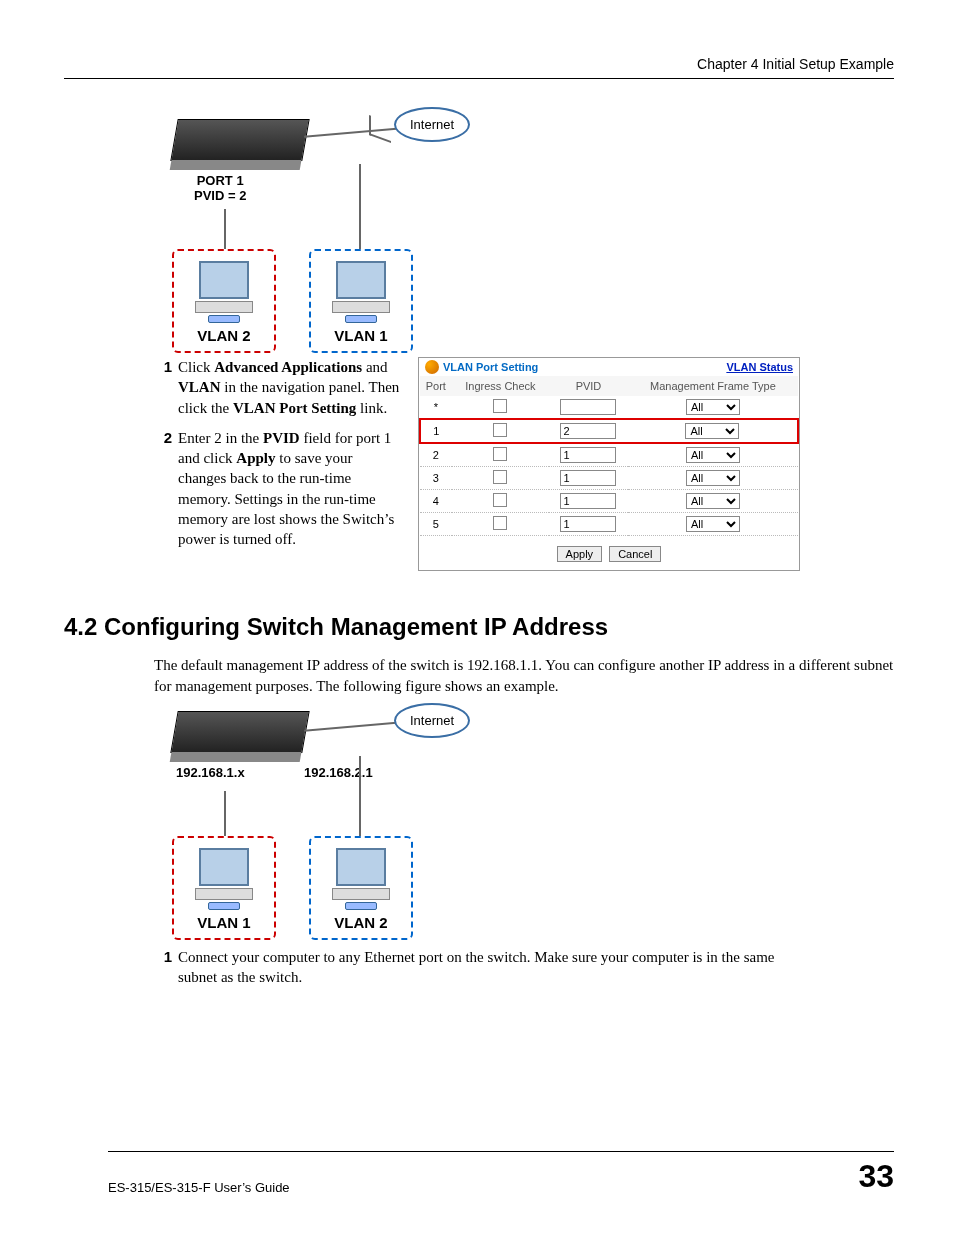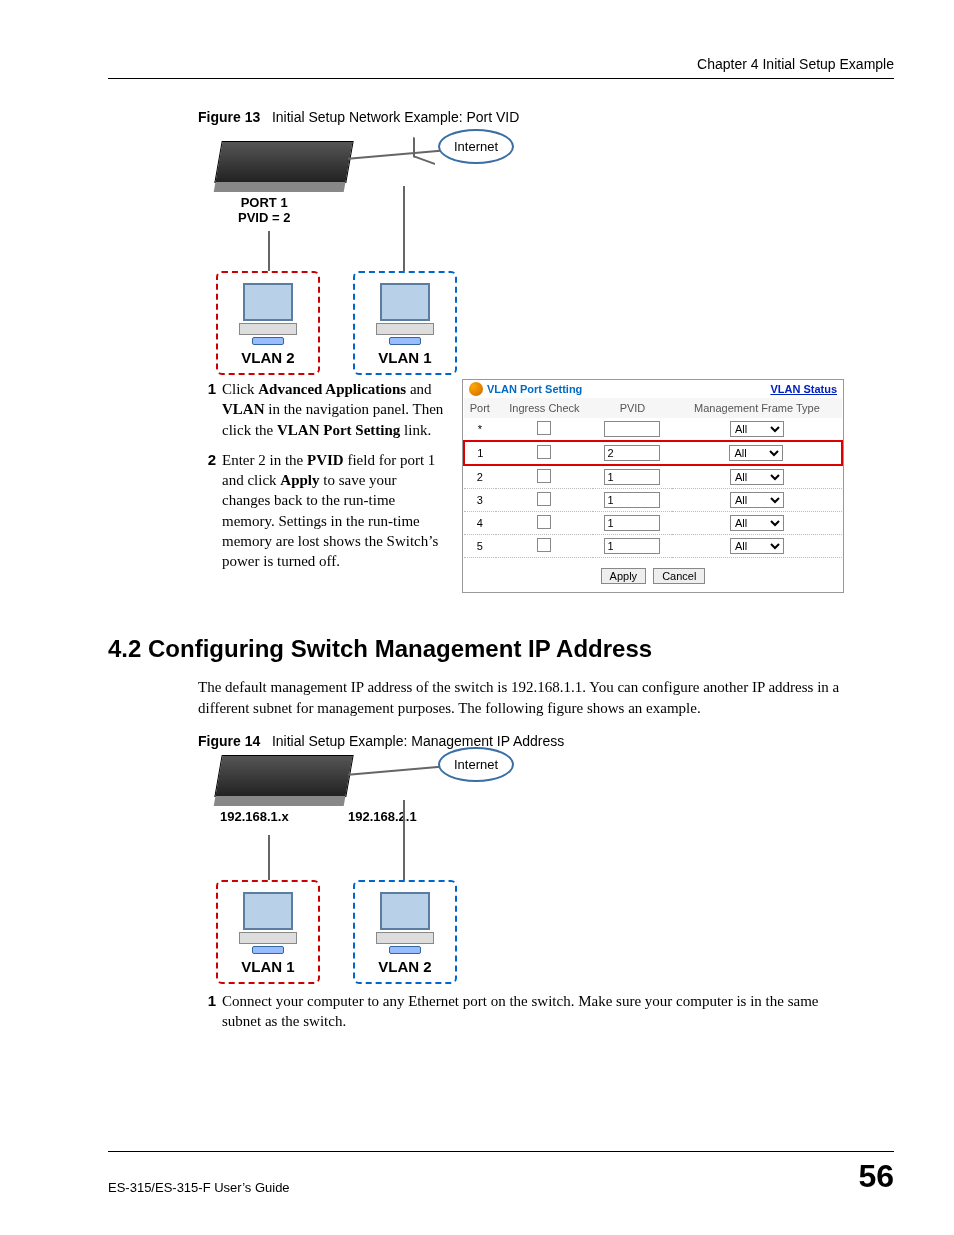--- a/index.html
+++ b/index.html
@@ -8,21 +8,21 @@
     margin: 0;
     padding: 0;
     background: #fff;
     color: #000;
   }
   .page {
     width: 954px;
     height: 1235px;
     position: relative;
     box-sizing: border-box;
-    padding: 56px 60px 40px 108px;
+    padding: 56px 60px 40px 64px;
   }
   .chapter-header {
     text-align: right;
     font-family: Arial, Helvetica, sans-serif;
     font-size: 14px;
     padding-bottom: 6px;
     border-bottom: 1px solid #000;
     margin-bottom: 30px;
   }
   .fig-caption {
@@ -145,24 +145,20 @@
   }
   .footer .guide { font-size:13px; }
   .footer .pnum { font-size:32px; font-weight:bold; }
 </style>
 </head>
 <body>
 
 <div class="page">
   <div class="chapter-header">Chapter 4 Initial Setup Example</div>
 
-  <div class="fig-caption">
-    <b>Figure 13</b>&nbsp;&nbsp;
-    <span>Initial Setup Network Example: Port VID</span>
-  </div>
 
   <div class="fig13">
     <div class="switch"></div>
     <div class="wireA"></div>
     <div class="wireZ"></div>
     <div class="cloud">Internet</div>
     <div class="port1-label">
       <span>PORT 1</span><br>
       <span>PVID = 2</span>
     </div>
@@ -257,24 +253,20 @@
       <div class="vlan-btns">
         <button class="winbtn">Apply</button>
         <button class="winbtn">Cancel</button>
       </div>
     </div>
   </div>
 
   <h2 class="sect">4.2  Configuring Switch Management IP Address</h2>
   <div class="body-para">The default management IP address of the switch is 192.168.1.1. You can configure another IP address in a different subnet for management purposes. The following figure shows an example.</div>
 
-  <div class="fig-caption">
-    <b>Figure 14</b>&nbsp;&nbsp;
-    <span>Initial Setup Example: Management IP Address</span>
-  </div>
 
   <div class="fig14">
     <div class="switch"></div>
     <div class="wireA"></div>
     <div class="cloud">Internet</div>
     <div class="ip1">192.168.1.x</div>
     <div class="ip2">192.168.2.1</div>
     <div class="vwire l"></div>
     <div class="vwire r"></div>
     <div class="pcbox red">
@@ -295,15 +287,15 @@
     <ol class="num">
       <li>
         <span class="n">1</span>
         <span class="t">Connect your computer to any Ethernet port on the switch. Make sure your computer is in the same subnet as the switch.</span>
       </li>
     </ol>
   </div>
 
   <div class="footer">
     <span class="guide">ES-315/ES-315-F User’s Guide</span>
-    <span class="pnum">56</span>
+    <span class="pnum">33</span>
   </div>
 </div>
 
 </body></html>

